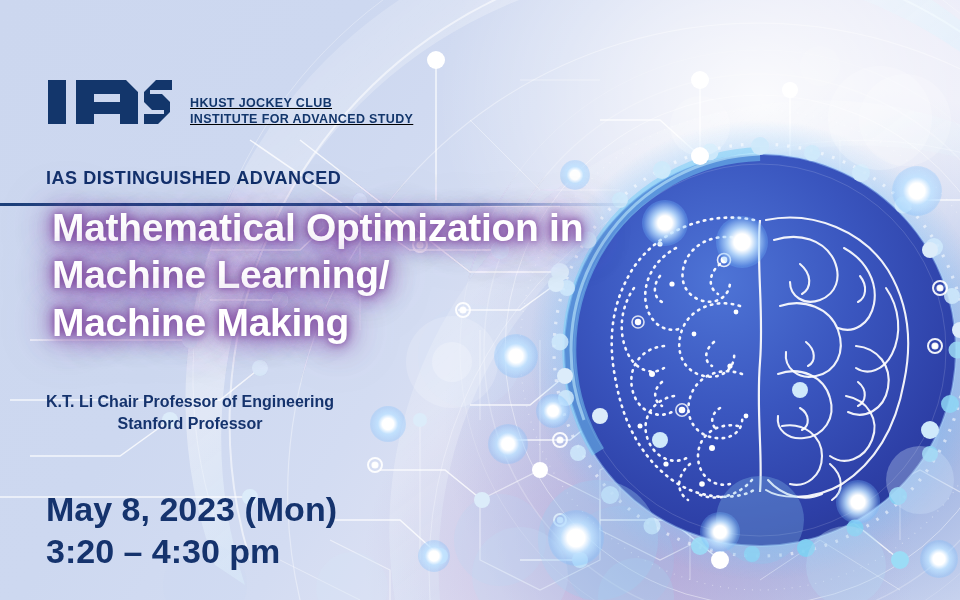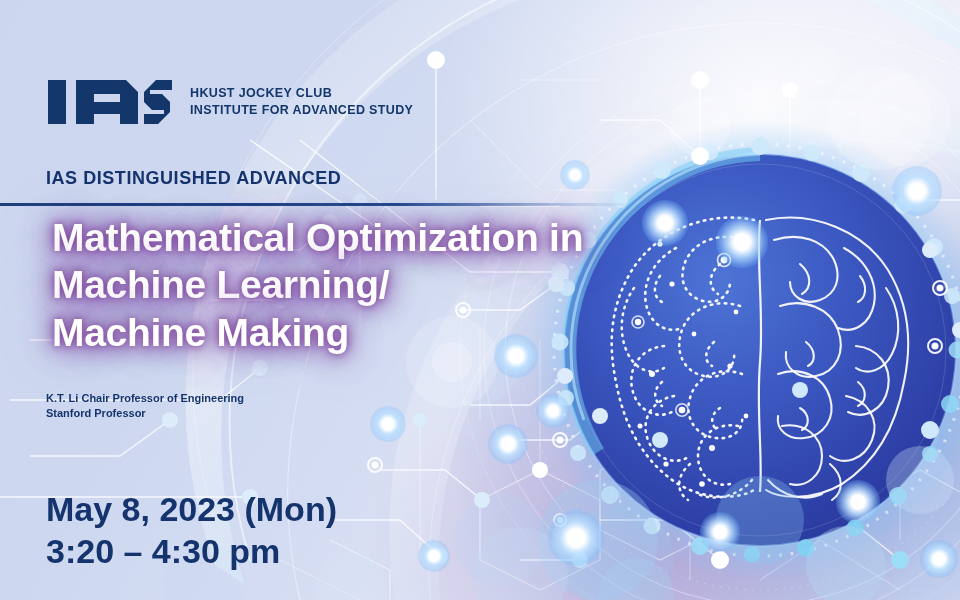--- a/index.html
+++ b/index.html
@@ -28,21 +28,21 @@
   
   .glow {
     position:absolute; border-radius:50%;
     background:radial-gradient(circle, #ffffff 0%, #ffffff 22%, rgba(190,225,255,.85) 40%, rgba(120,190,255,.30) 66%, rgba(120,190,255,0) 100%);
     pointer-events:none;
   }
 
   
   #logo-row {
     position:absolute; left:46px; top:76px;
-    display:flex; align-items:center; gap:16px;
+    display:flex; align-items:flex-end; gap:16px;text-decoration:underline;
   }
   #logo-mark { display:block; }
   #logo-text {
     color:#13366b;
     font-weight:bold;
     font-size:12.5px;
     letter-spacing:.36px;
     line-height:1.33;
     white-space:pre-line;
     text-transform:uppercase;
@@ -56,21 +56,21 @@
     letter-spacing:.55px;
   }
   #kicker-rule {
     position:absolute; left:0; top:203px;
     width:640px; height:3px;
     background:linear-gradient(to right, #1d4079 0%, #255191 62%, rgba(60,110,180,.25) 88%, rgba(60,110,180,0) 100%);
   }
 
   
   #title {
-    position:absolute; left:46px; top:214px;
+    position:absolute; left:46px; top:204px;
     width:600px;
   }
   #title .tline {
     display:table;
     color:#ffffff;
     font-size:39px;
     font-weight:bold;
     line-height:1.165;
     letter-spacing:-.3px;
     white-space:pre;
@@ -82,21 +82,21 @@
        0 0 40px rgba(140,90,175,.62),
        0 0 58px rgba(145,100,180,.40);
   }
 
   
   #speaker { position:absolute; left:46px; top:382px; }
   #speaker-name {
     color:#15336d; font-size:27px; font-weight:bold; letter-spacing:-.1px;
   }
   #speaker-title, #speaker-affil {
-    color:#15336d; font-size:11px; font-weight:bold; line-height:1.35;
+    color:#15336d; font-size:16px; font-weight:bold; line-height:1.35;text-align:center;
   }
   #speaker-title { margin-top:9px; }
 
   
   #when { position:absolute; left:46px; top:489px; }
   #when-date, #when-time {
     color:#15336d; font-size:34px; font-weight:bold; line-height:1.23;
   }
 </style>
 </head>

